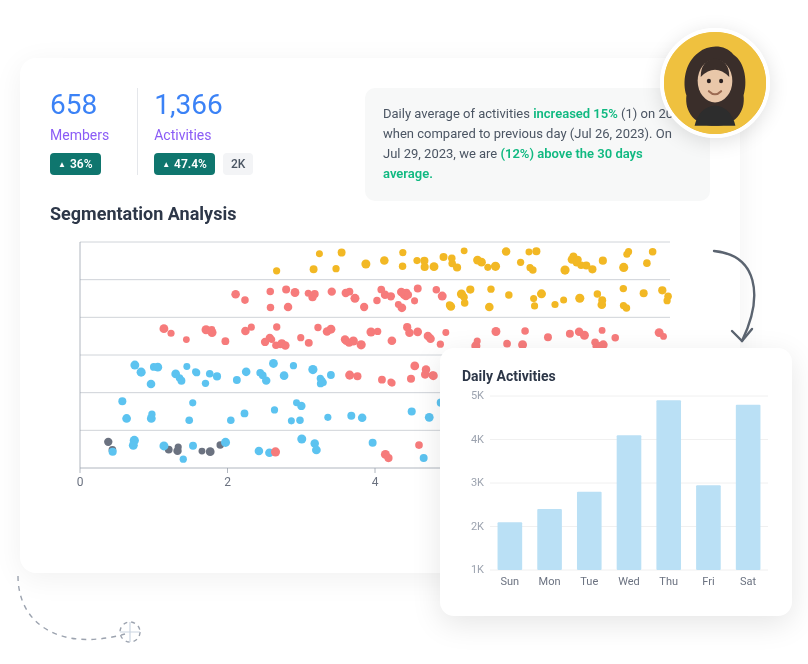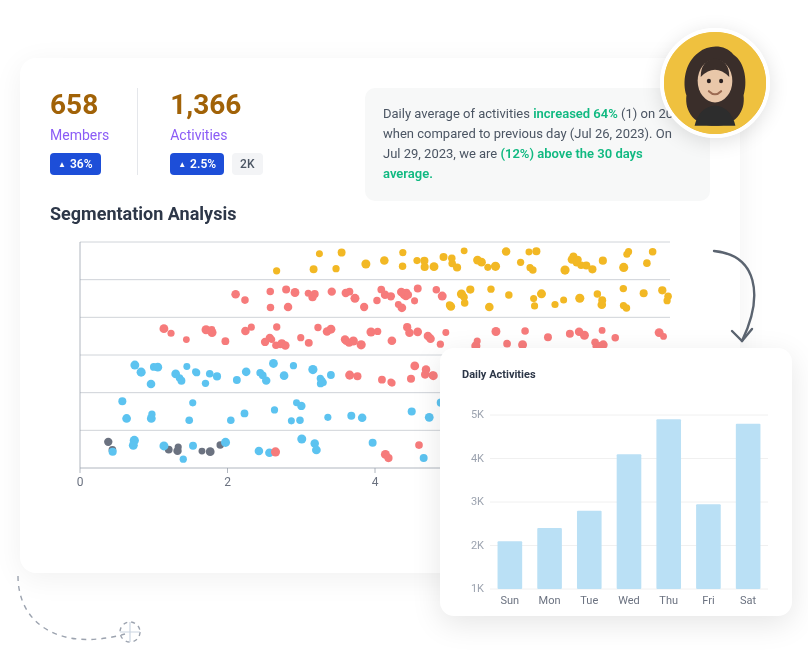--- a/index.html
+++ b/index.html
@@ -28,42 +28,42 @@
     margin-bottom: 28px;
   }
   .stat {
     display: flex;
     flex-direction: column;
     gap: 6px;
     padding-right: 28px;
   }
   .stat + .stat {
     border-left: 1px solid #e5e7eb;
-    padding-left: 32px;
+    padding-left: 16px;
   }
   .stat-value {
     font-size: 28px;
-    font-weight: 700;
-    color: #a16207;
+    font-weight: 400;
+    color: #3b82f6;
   }
   .stat-label {
     font-size: 14px;
     color: #8b5cf6;
   }
   .stat-delta-row {
     display: flex;
     align-items: center;
     gap: 8px;
     margin-top: 4px;
   }
   .delta-badge {
     display: inline-flex;
     align-items: center;
     gap: 4px;
-    background: #1d4ed8;
+    background: #0f766e;
     color: #fff;
     font-size: 12px;
     font-weight: 600;
     padding: 4px 8px;
     border-radius: 4px;
   }
   .delta-badge::before {
     content: "▲";
     font-size: 8px;
   }
@@ -138,24 +138,24 @@
     left: 440px;
     width: 352px;
     height: 268px;
     background: #fff;
     border-radius: 14px;
     box-shadow: 0 8px 30px rgba(0,0,0,0.10);
     padding: 20px 22px;
     z-index: 3;
   }
   .daily-title {
-    font-size: 11px;
+    font-size: 14px;
     font-weight: 700;
     color: #2d3748;
-    margin-bottom: 30px;
+    margin-bottom: 8px;
   }
   .bar-chart {
     width: 100%;
     height: 200px;
     position: relative;
   }
   .bar-chart svg { overflow: visible; }
   .bar-rect { fill: #bae0f5; }
   .bar-label { font-size: 11px; fill: #6b7280; text-anchor: middle; }
   .y-label { font-size: 11px; fill: #9ca3af; text-anchor: end; }
@@ -178,29 +178,29 @@
       <div class="stat-value">658</div>
       <div class="stat-label">Members</div>
       <div class="stat-delta-row">
         <span class="delta-badge">36%</span>
       </div>
     </div>
     <div class="stat">
       <div class="stat-value">1,366</div>
       <div class="stat-label">Activities</div>
       <div class="stat-delta-row">
-        <span class="delta-badge">2.5%</span>
+        <span class="delta-badge">47.4%</span>
         <span class="gray-badge">2K</span>
       </div>
     </div>
   </div>
 
   <div class="insight-box">
     <div class="insight-text">
-      <span>Daily average of activities </span><span class="hl">increased 64%</span><span> (1) on 2023 when compared to previous day (Jul 26, 2023). On Jul 29, 2023, we are </span><span class="hl">(12%) above the 30 days average.</span>
+      <span>Daily average of activities </span><span class="hl">increased 15%</span><span> (1) on 2023 when compared to previous day (Jul 26, 2023). On Jul 29, 2023, we are </span><span class="hl">(12%) above the 30 days average.</span>
     </div>
   </div>
 
   <div class="section-title">Segmentation Analysis</div>
 
   <div class="seg-chart">
     <svg id="seg-svg" width="630" height="260">
         <line x1="30" x2="620" y1="4" y2="4" class="grid-line" opacity="0.6"></line>
         <line x1="30" x2="620" y1="41.666666666666664" y2="41.666666666666664" class="grid-line" opacity="0.6"></line>
         <line x1="30" x2="620" y1="79.33333333333333" y2="79.33333333333333" class="grid-line" opacity="0.6"></line>

